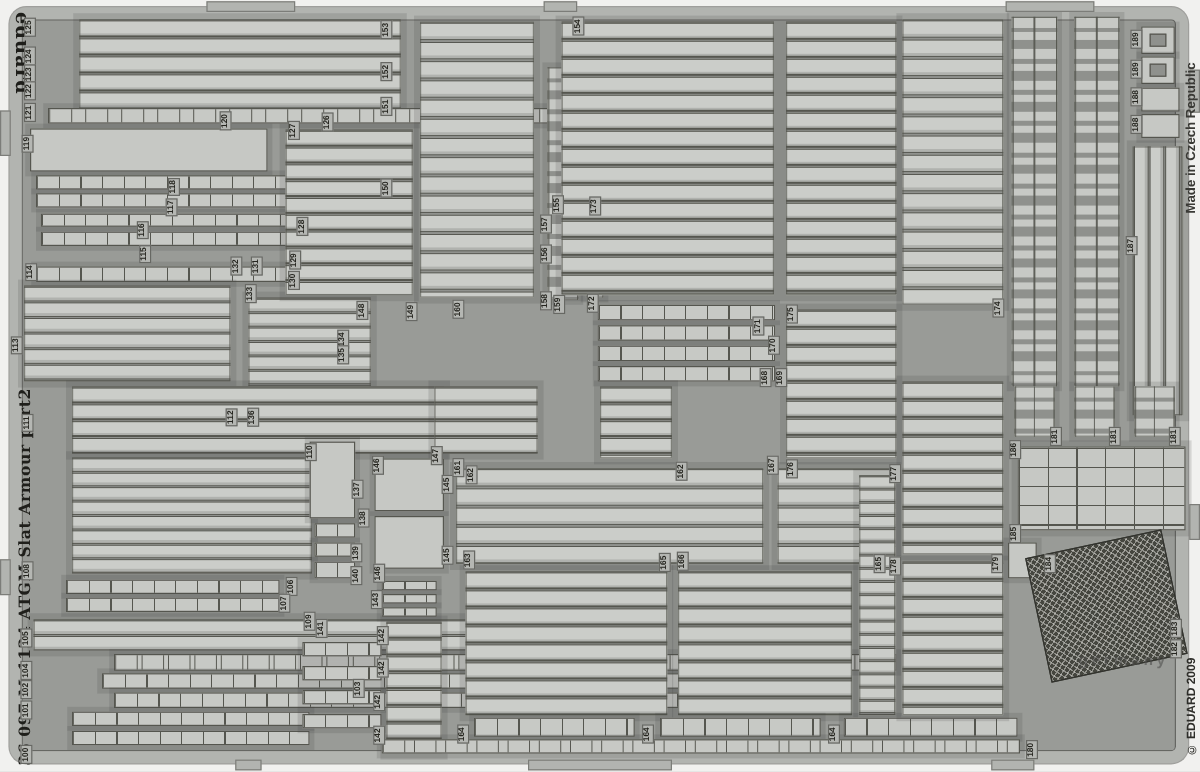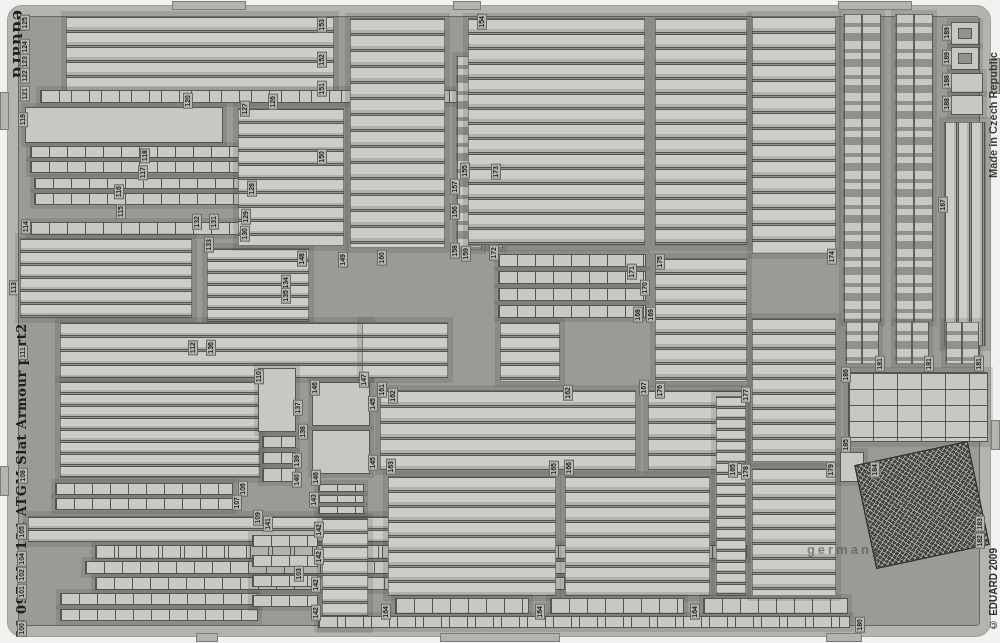--- a/index.html
+++ b/index.html
@@ -45,21 +45,21 @@
   .copyright{right:1px;top:548px;font:700 10px "Liberation Sans",sans-serif;color:#2e2e2a;}
   .side-title{left:14px;top:338px;font:700 13px "DejaVu Serif",serif;color:#1f1f1b;letter-spacing:.5px;height:300px;}
   .watermark{position:absolute;left:715px;top:542px;width:285px;z-index:9;pointer-events:none;
              color:rgba(70,70,68,.62);text-align:right;}
   .wm-line1{font:italic 700 25px "Liberation Serif",serif;letter-spacing:1px;
             text-shadow:1px 1px 0 rgba(255,255,255,.45);}
   .wm-logo{font:900 44px "Liberation Sans",sans-serif;letter-spacing:2px;line-height:40px;
            color:rgba(95,95,93,.50);-webkit-text-stroke:1px rgba(50,50,48,.6);
            text-shadow:2px 2px 0 rgba(255,255,255,.4);}
   .wm-country{font:700 13px "Liberation Sans",sans-serif;color:rgba(80,80,78,.6);
-              letter-spacing:3px;margin-right:26px;text-align:center;}
+              letter-spacing:3px;margin-right:26px;}
 </style>
 </head>
 <body>
 
 <div class="page">
   <div class="sheet"></div>
 
   <div class="layer" id="parts-layer">
       <div class="part hslats" style="left: 66px; top: 16px; width: 268px; height: 76px; background-size: 100% 15px;"></div>
       <div class="part hseg" style="left: 40px; top: 90px; width: 496px; height: 13px; background-size: 30px 100%;"></div>

